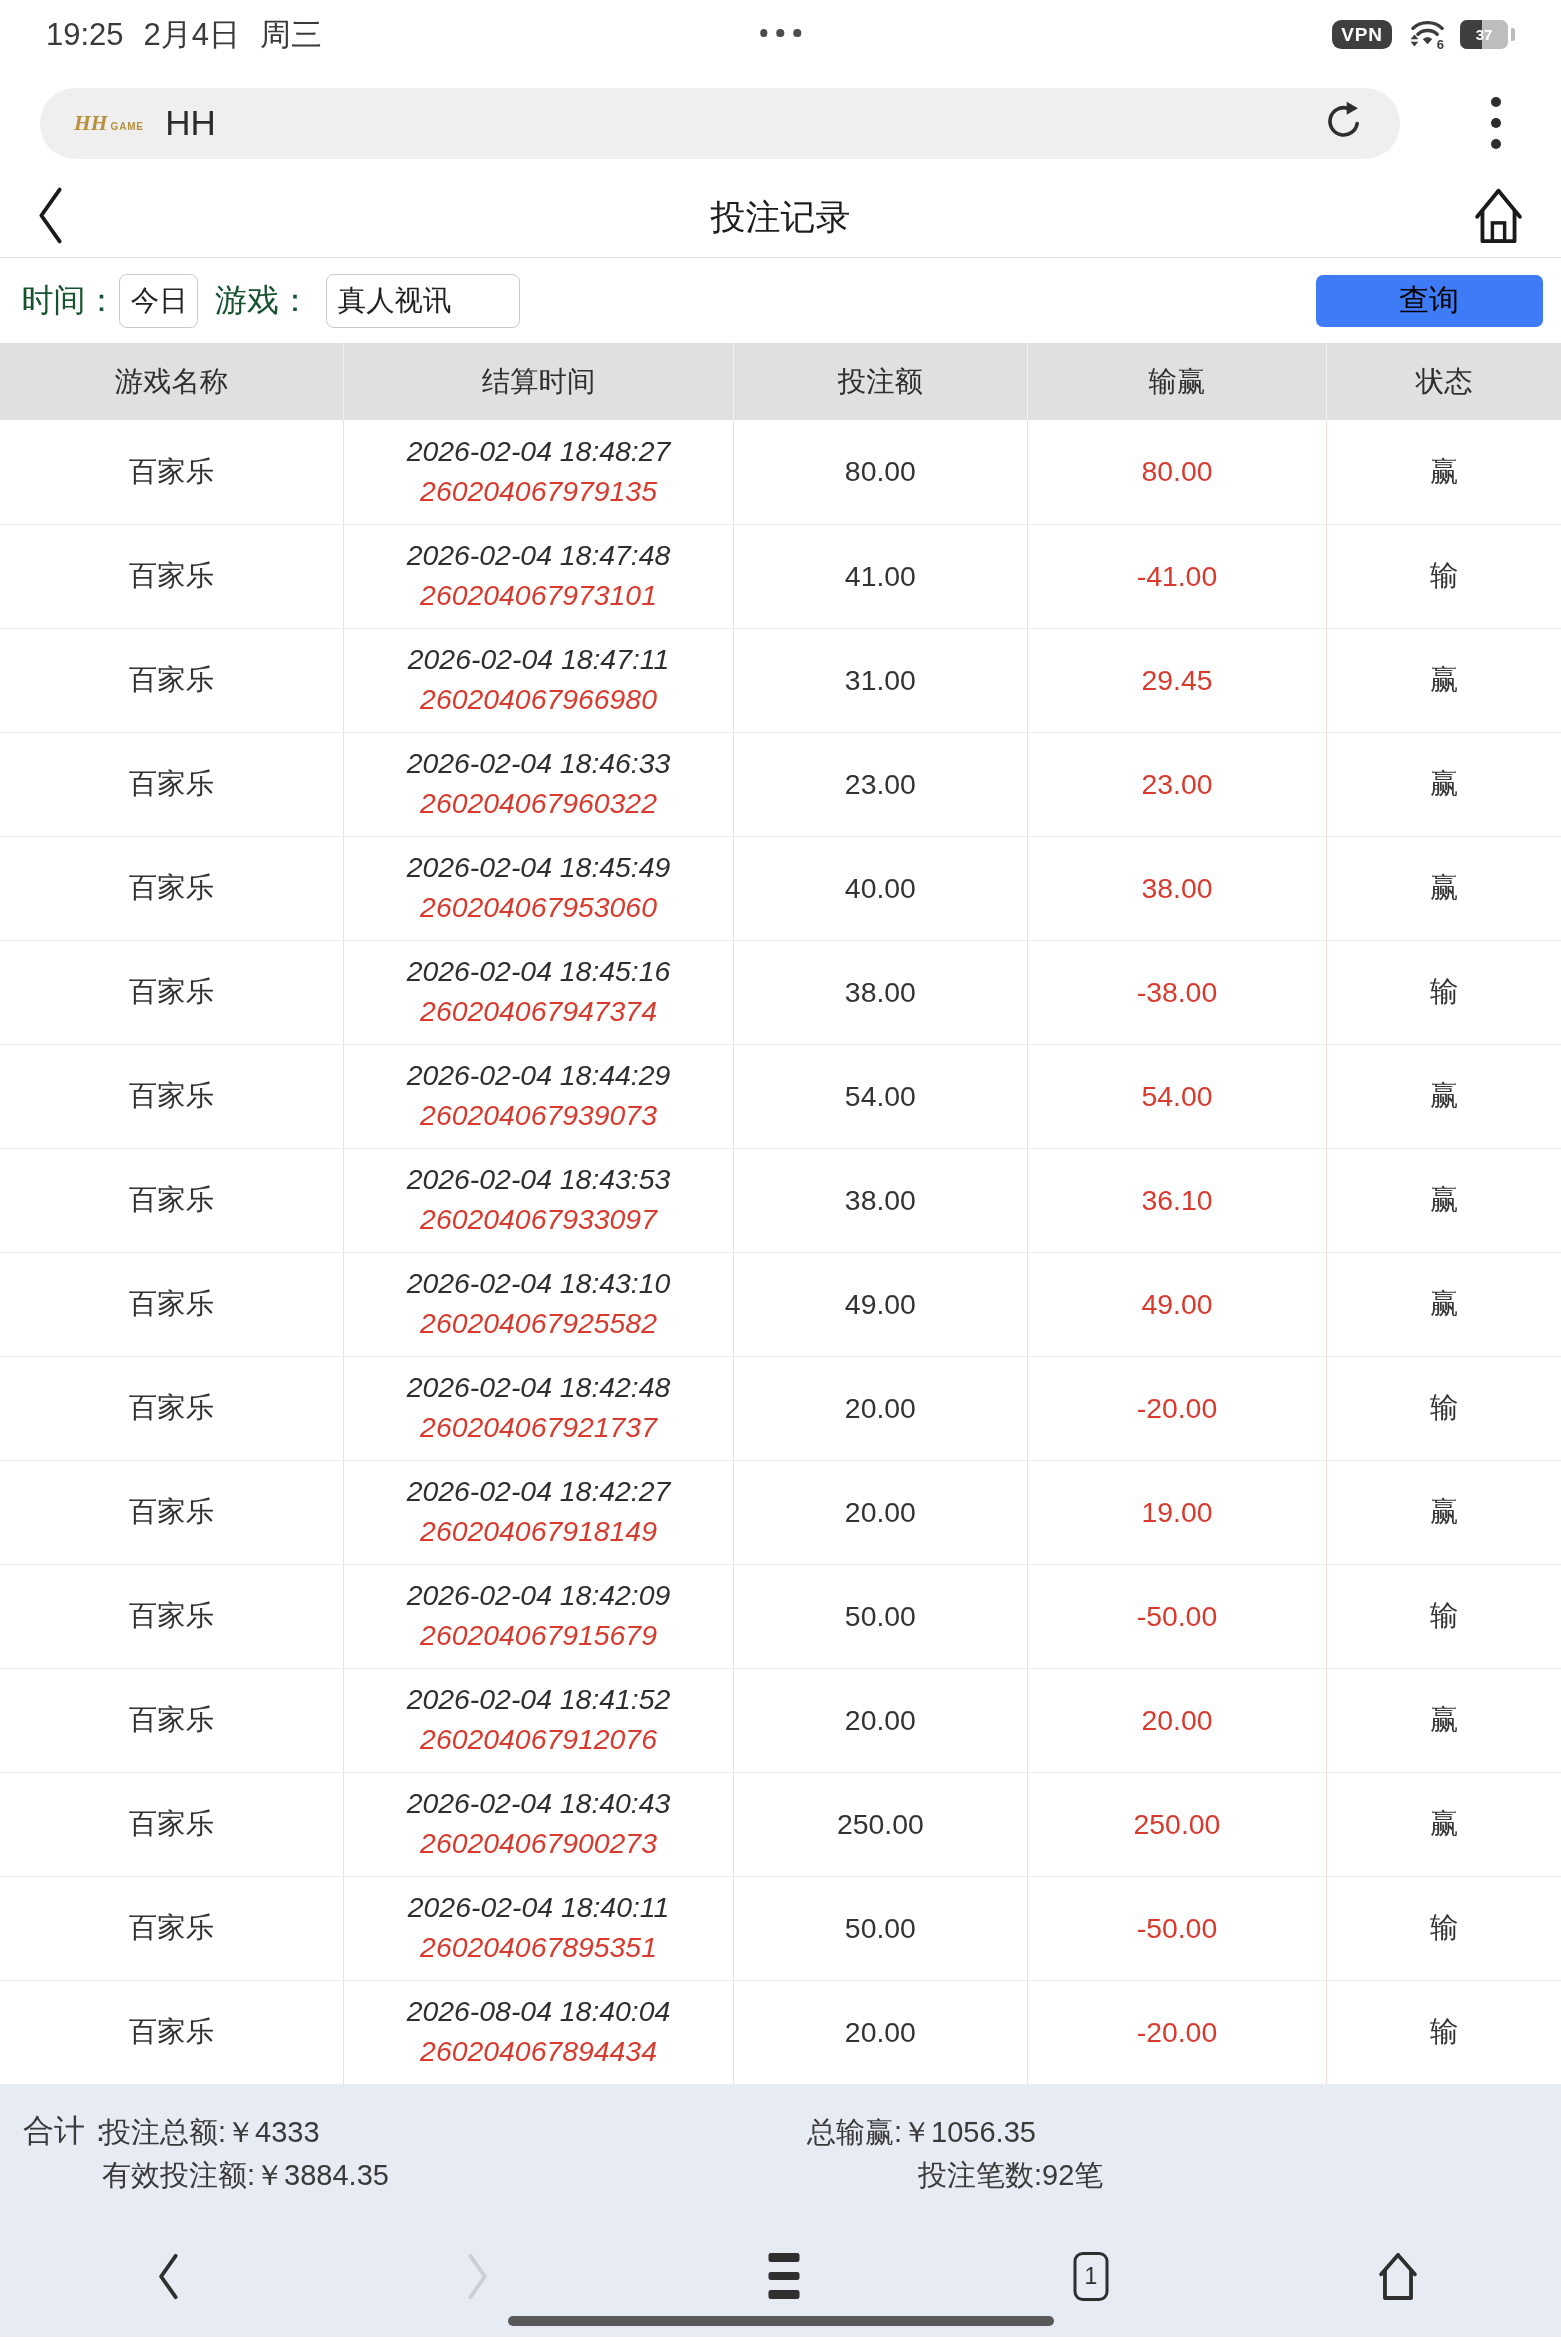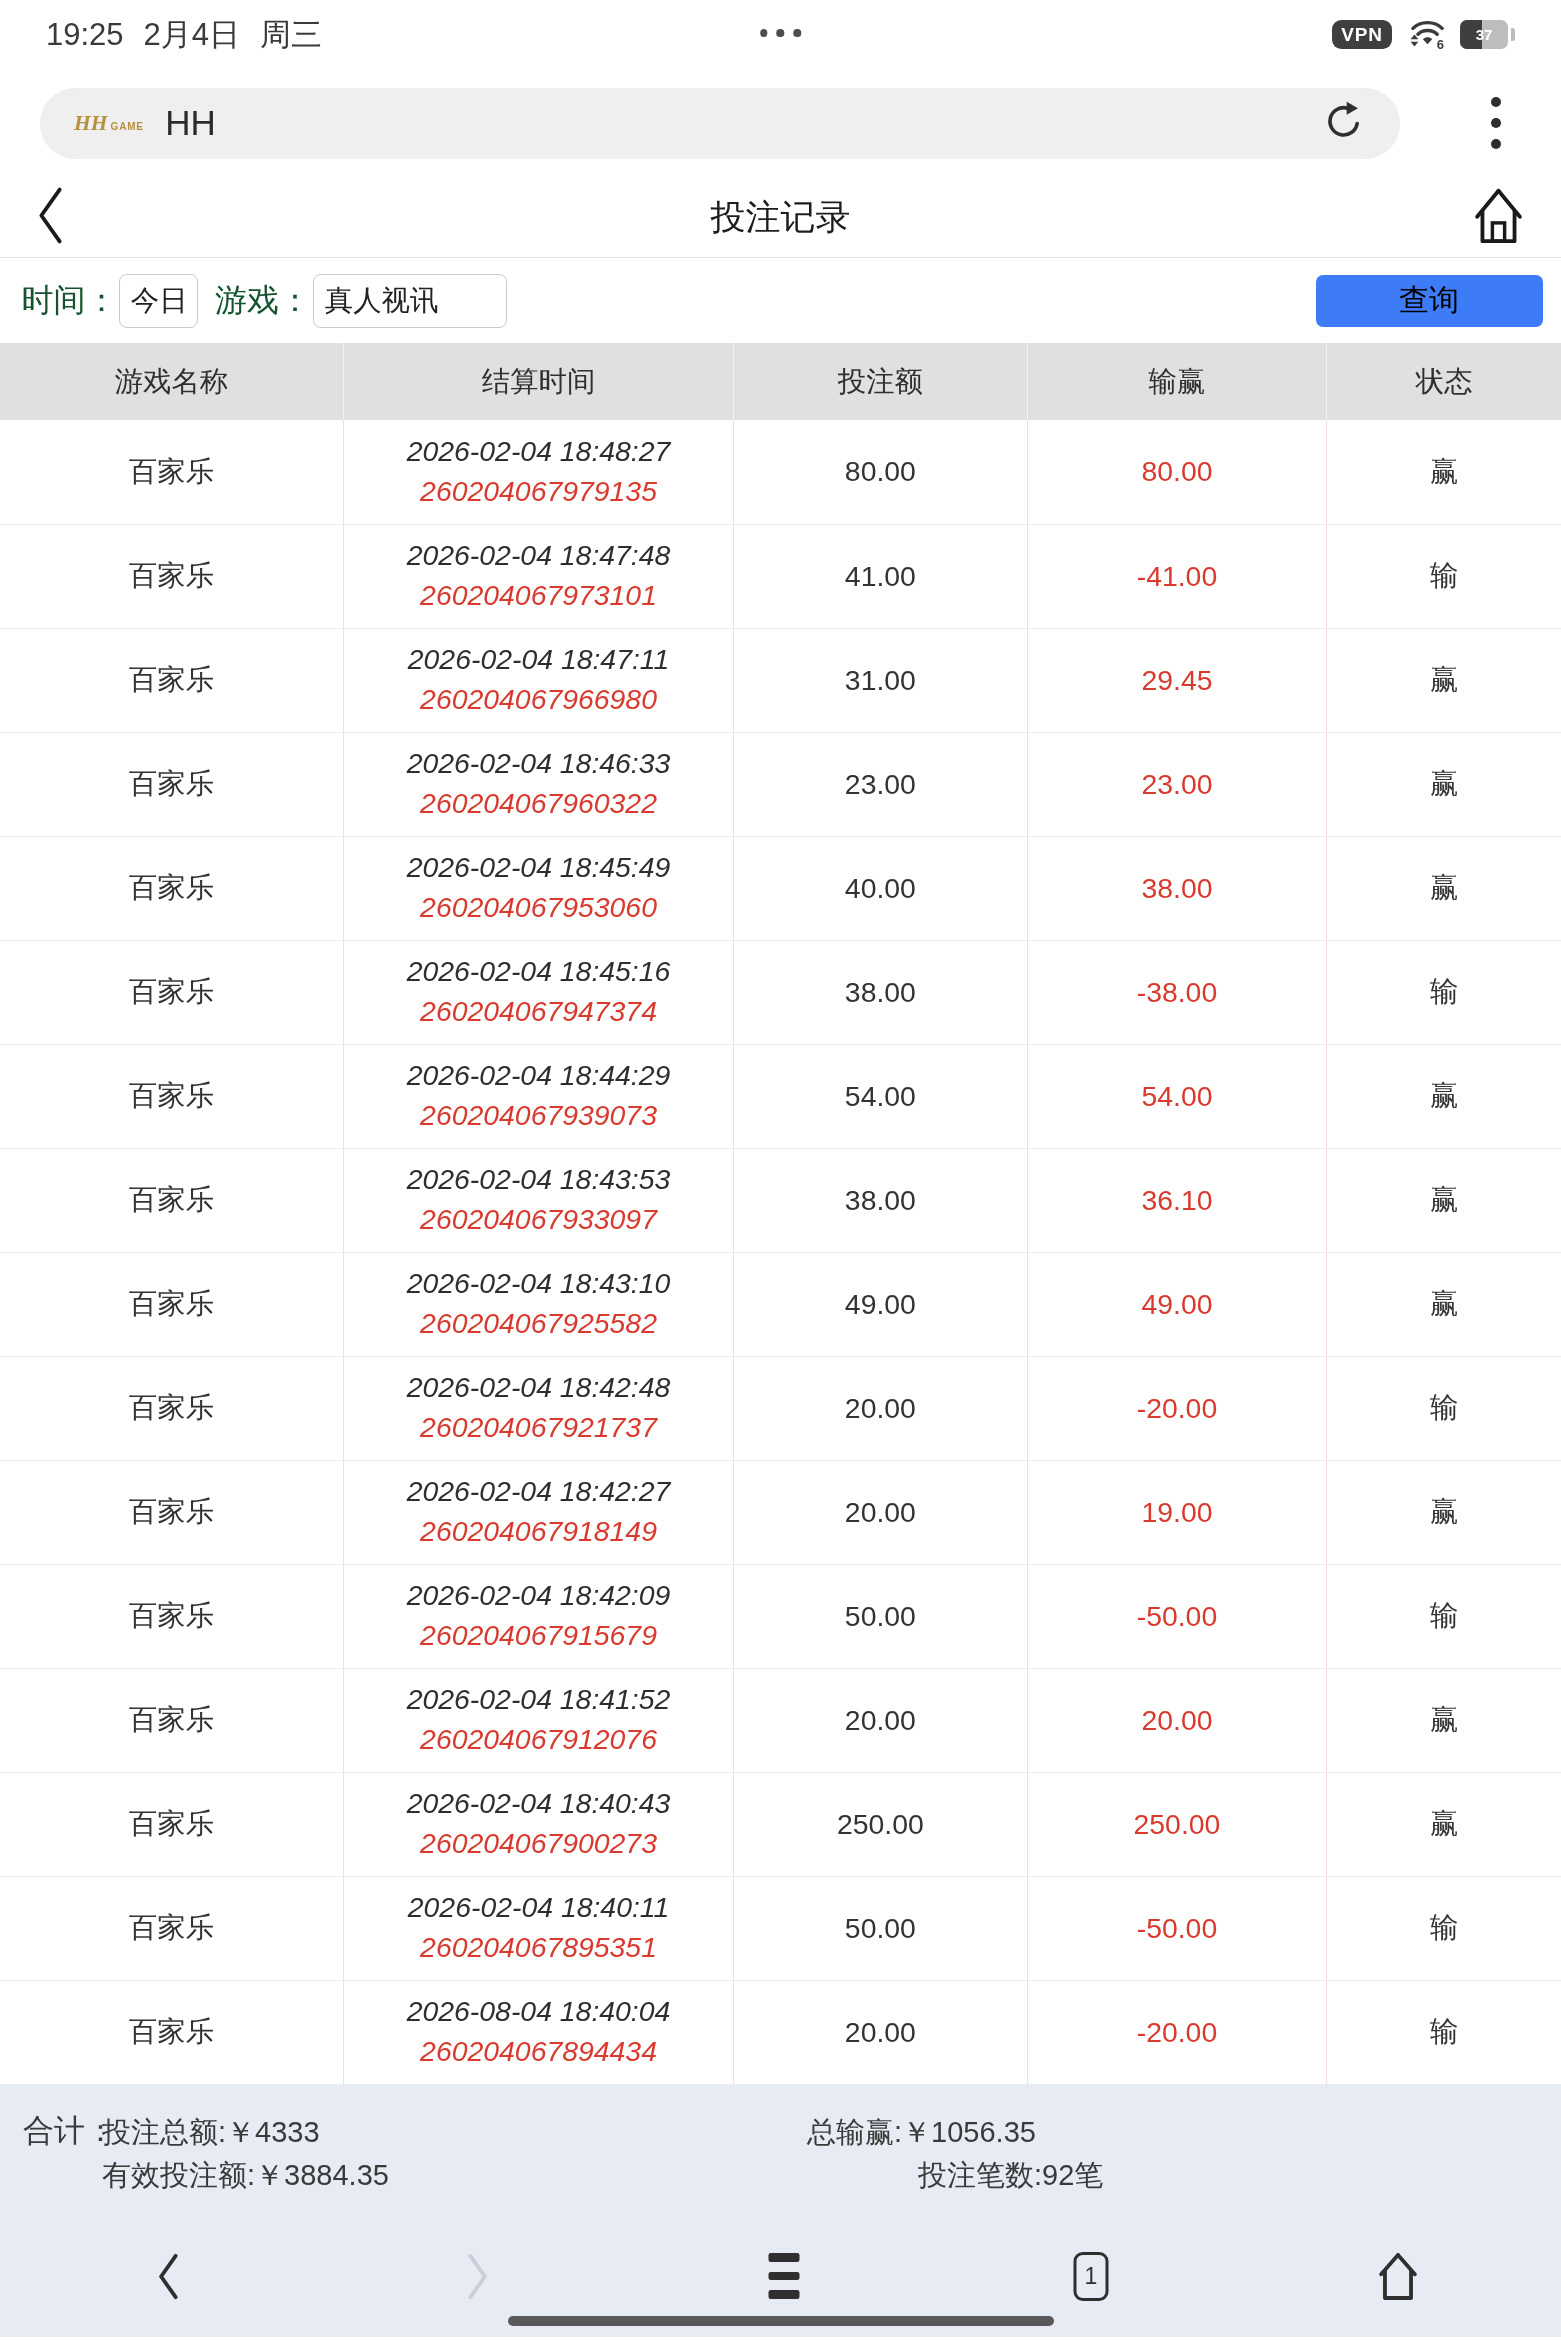--- a/index.html
+++ b/index.html
@@ -32,21 +32,21 @@
   
   .pageheader { height:81px; display:flex; align-items:center; padding:0 35px; border-bottom:1.5px solid #e4e4e4; position:relative; }
   .page-title { position:absolute; left:0; right:0; text-align:center; font-size:35px; font-weight:500; color:#1d1d1d; }
   .home-btn { margin-left:auto; position:relative; }
 
   
   .filterbar { height:85px; display:flex; align-items:center; padding:0 18.4px 0 21.5px; }
   .f-label { font-size:32px; color:#14532d; }
   .f-input { height:54px; border:1.5px solid #c9c9c9; border-radius:7.7px; font-size:28.4px; color:#222; padding:0 10.8px; background:#fff; font-family:inherit; }
   .f-input.time { width:79px; margin-left:1.5px; }
-  .f-input.game { width:194px; margin-left:2px; }
+  .f-input.game { width:194px; margin-left:15px; }
   .gap1 { width:17px; }
   .query-btn { margin-left:auto; width:227px; height:52px; background:#3e7bf7; color:#000000; font-size:30px; border:none; border-radius:7px; display:flex; align-items:center; justify-content:center; font-family:inherit; }
 
   
   table.records { width:1561px; border-collapse:collapse; table-layout:fixed; }
   col.c1{width:22%;} col.c2{width:25%;} col.c3{width:18.8%;} col.c4{width:19.2%;} col.c5{width:15%;}
   th { height:77px; background:#e0e0e0; font-weight:normal; font-size:28.4px; color:#2f2f2f; border-right:1.5px solid #f2f2f2; }
   th:last-child { border-right:none; }
   td { height:104px; text-align:center; vertical-align:middle; font-size:28.4px; color:#333;
        border-bottom:1.5px solid #ededed; border-right:1.5px solid #f2dddd; background:#fff; }

